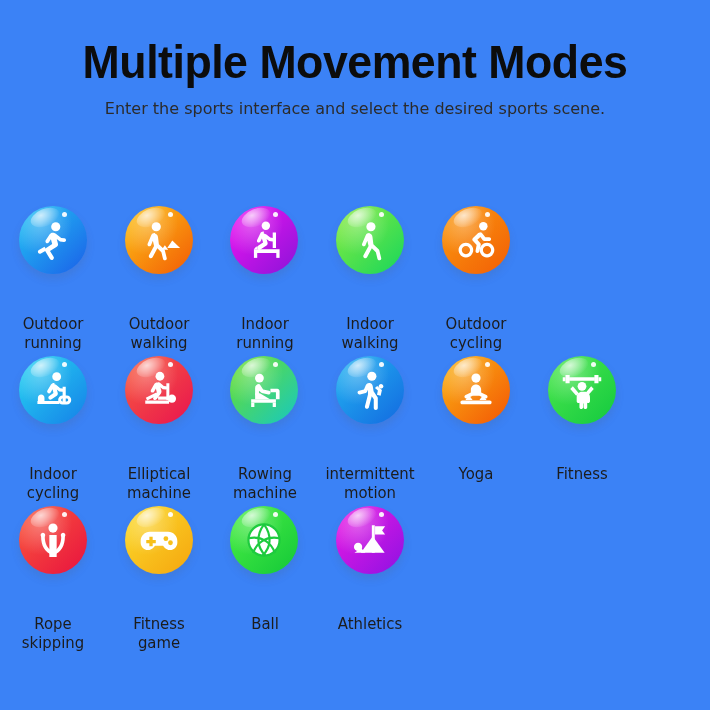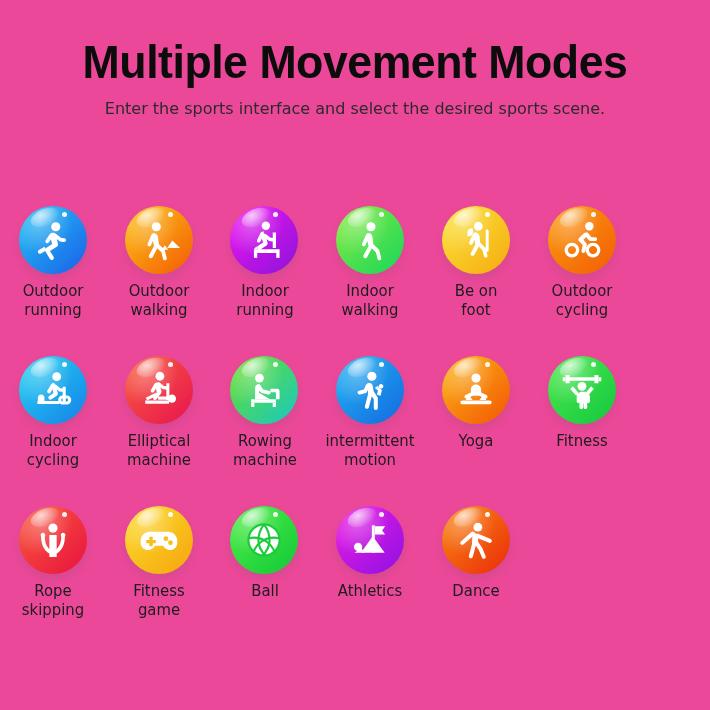--- a/index.html
+++ b/index.html
@@ -12,21 +12,21 @@
     background: #f3f3f4;
     font-family: "DejaVu Sans", "Liberation Sans", sans-serif;
     overflow: hidden;
     position: relative;
   }
 
   .page {
     width: 710px;
     height: 710px;
     position: relative;
-    background: #ec4899;
+    background: #3b82f6;
   }
 
   
   .header {
     padding-top: 34px;
     text-align: center;
   }
   .title {
     font-family: "Liberation Sans", "DejaVu Sans", sans-serif;
     font-size: 47px;
@@ -59,20 +59,21 @@
     width: 710px;
     height: 150px;
   }
   .cell {
     width: 105.8px;
     flex: 0 0 105.8px;
     display: flex;
     flex-direction: column;
     align-items: center;
     position: relative;
+    gap: 33px;
   }
   .cell.empty { visibility: hidden; }
 
   .bubble {
     width: 68px;
     height: 68px;
     border-radius: 50%;
     position: relative;
     display: flex;
     align-items: center;
@@ -181,33 +182,20 @@
             <svg width="44" height="44" viewBox="0 0 48 48" xmlns="http://www.w3.org/2000/svg" fill="#ffffff">
               <circle cx="25" cy="9.5" r="5"></circle>
               <path d="M23.6 16.4c-1.8-.3-3.6.7-4.3 2.4l-3.9 9.4c-.4 1 .1 2.2 1.1 2.6 1 .4 2.2-.1 2.6-1.1l2-4.8 1.3 5.6-5.5 10.2c-.6 1.1-.2 2.4.9 3 1.1.6 2.4.2 3-.9l5.2-9.7 4.4 4.3 1.8 7.2c.3 1.1 1.4 1.8 2.5 1.5 1.1-.3 1.8-1.4 1.5-2.5l-2-8.1c-.1-.6-.4-1.1-.8-1.4l-5.7-5.5-1-7.9c-.2-2-1.6-3.6-3.5-4z"></path>
             </svg>
             <span class="dot"></span>
           </div>
           <div class="label">Indoor
 walking</div>
         </div>
         <div class="cell">
-          <div class="bubble" style="background: radial-gradient(circle at 32% 26%, rgba(255, 255, 255, 0.3) 0%, rgba(255, 255, 255, 0) 46%), linear-gradient(135deg, rgb(251, 229, 58) 0%, rgb(245, 171, 16) 100%);">
-            <svg width="44" height="44" viewBox="0 0 48 48" xmlns="http://www.w3.org/2000/svg" fill="#ffffff">
-              <circle cx="26.5" cy="9" r="4.8"></circle>
-              <path d="M24.5 15.6c-1.8-.3-3.5.7-4.2 2.3l-3.6 8.6c-.4 1 .1 2.2 1.1 2.6 1 .4 2.1-.1 2.5-1.1l1.8-4.3 1.2 5-4.9 9.4c-.6 1.1-.2 2.4.9 3 1.1.5 2.4.1 3-1l4.7-8.9 4 3.9 1.7 6.7c.3 1.1 1.3 1.7 2.4 1.4 1.1-.3 1.7-1.3 1.4-2.4l-1.8-7.4c-.1-.5-.4-1-.8-1.3l-5.2-5-.9-7.3c-.2-1.8-1.5-3.4-3.3-3.2z"></path>
-              <path d="M14.6 15.5c0-2.2 1.8-4 4-4h2v4.3c0 2.3-1.9 4.2-4.2 4.2h-1.8z"></path>
-              <path d="M36.2 12.5c.9 0 1.6.7 1.6 1.6v21.3c0 .9-.7 1.6-1.6 1.6s-1.6-.7-1.6-1.6V14.1c0-.9.7-1.6 1.6-1.6z"></path>
-            </svg>
-            <span class="dot"></span>
-          </div>
-          <div class="label">Be on
-foot</div>
-        </div>
-        <div class="cell">
           <div class="bubble" style="background: radial-gradient(circle at 32% 26%, rgba(255, 255, 255, 0.3) 0%, rgba(255, 255, 255, 0) 46%), linear-gradient(135deg, rgb(251, 157, 16) 0%, rgb(242, 93, 5) 100%);">
             <svg width="44" height="44" viewBox="0 0 48 48" xmlns="http://www.w3.org/2000/svg" fill="#ffffff">
               <circle cx="32" cy="9" r="4.6"></circle>
               <path d="M28.8 15.8c-1-.2-2 .1-2.7.8l-5.4 5.1c-.9.8-1 2.2-.2 3.1l4.2 4.7-1.2 6.1c-.2 1.2.5 2.3 1.7 2.5 1.2.2 2.3-.5 2.5-1.7l1.5-7.3c.1-.7-.1-1.4-.6-1.9l-3.1-3.4 3.3-3.1 2.5 3.5c.4.6 1.1.9 1.8.9h5.3c1.1 0 2-.9 2-2s-.9-2-2-2h-4.2l-3.5-4.5c-.5-.7-1.1-1-1.9-1z"></path>
               <path d="M13 27c-4.4 0-8 3.6-8 8s3.6 8 8 8 8-3.6 8-8-3.6-8-8-8zm0 3.5c2.5 0 4.5 2 4.5 4.5s-2 4.5-4.5 4.5-4.5-2-4.5-4.5 2-4.5 4.5-4.5z"></path>
               <path d="M36 27c-4.4 0-8 3.6-8 8s3.6 8 8 8 8-3.6 8-8-3.6-8-8-8zm0 3.5c2.5 0 4.5 2 4.5 4.5s-2 4.5-4.5 4.5-4.5-2-4.5-4.5 2-4.5 4.5-4.5z"></path>
             </svg>
             <span class="dot"></span>
           </div>
           <div class="label">Outdoor
@@ -351,29 +339,17 @@
               <path d="M26 8h3.2v30H26z"></path>
               <path d="M29.5 9h11l-3.3 4.5 3.3 4.5h-11z"></path>
               <path d="M27 20 14 38h26z"></path>
               <circle cx="11" cy="31.5" r="4.5"></circle>
               <path d="M7 38h12l-5-5.5-4 3.5z"></path>
             </svg>
             <span class="dot"></span>
           </div>
           <div class="label">Athletics</div>
         </div>
-        <div class="cell">
-          <div class="bubble" style="background: radial-gradient(circle at 32% 26%, rgba(255, 255, 255, 0.3) 0%, rgba(255, 255, 255, 0) 46%), linear-gradient(135deg, rgb(250, 138, 18) 0%, rgb(234, 43, 10) 100%);">
-            <svg width="44" height="44" viewBox="0 0 48 48" xmlns="http://www.w3.org/2000/svg" fill="#ffffff">
-              <circle cx="26" cy="10" r="4.8"></circle>
-              <path d="M24.5 16.5c-2.5 0-4.5 2-4.6 4.5l-.3 7.5-3.4 12.8c-.3 1.2.4 2.4 1.6 2.7 1.2.3 2.4-.4 2.7-1.6l3.3-12.3 3.4 5.1 3.3 8c.5 1.1 1.7 1.7 2.8 1.2 1.1-.5 1.7-1.7 1.2-2.8l-3.5-8.6c-.1-.3-.3-.6-.5-.8l-4.3-6.4.4-5.3c.1-2.4-1.8-4-4.1-4z"></path>
-              <path d="M27 17.5c-1.1-.5-2.4 0-2.9 1.1-.5 1.1 0 2.4 1.1 2.9l13 5.5c1.1.5 2.4 0 2.9-1.1.5-1.1 0-2.4-1.1-2.9z"></path>
-              <path d="M22 18.5c.9-.8.9-2.2.1-3.1-.8-.9-2.2-.9-3.1-.1L7.5 25.5c-.9.8-.9 2.2-.1 3.1.8.9 2.2.9 3.1.1z"></path>
-            </svg>
-            <span class="dot"></span>
-          </div>
-          <div class="label">Dance</div>
-        </div>
         <div class="cell empty"></div>
       </div>
     </div>
 
 </div>
 
 </body></html>

